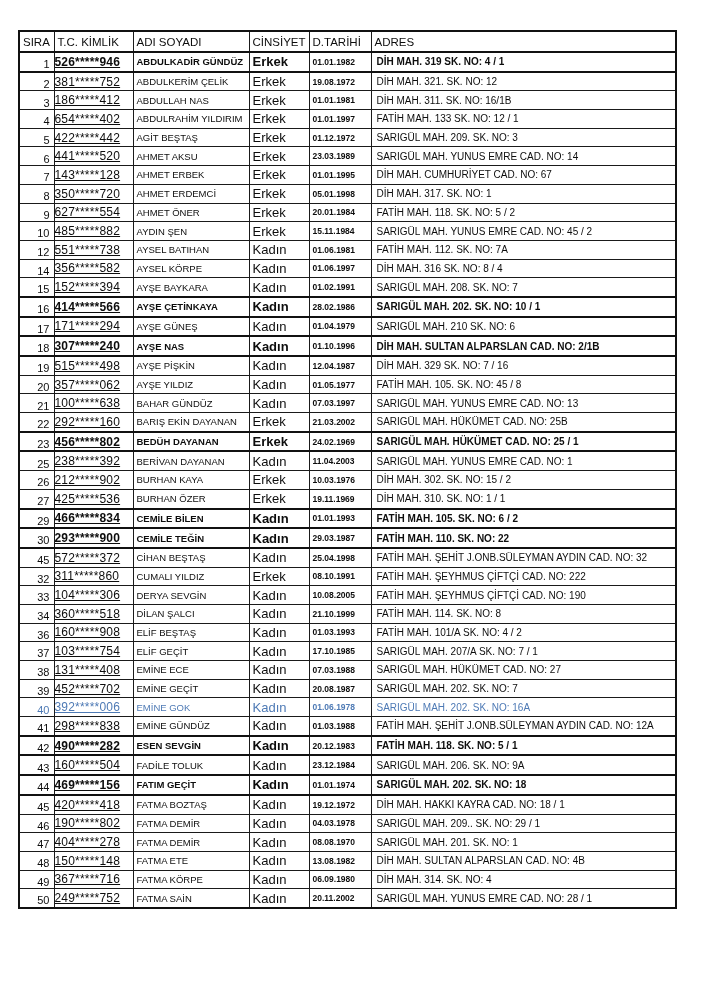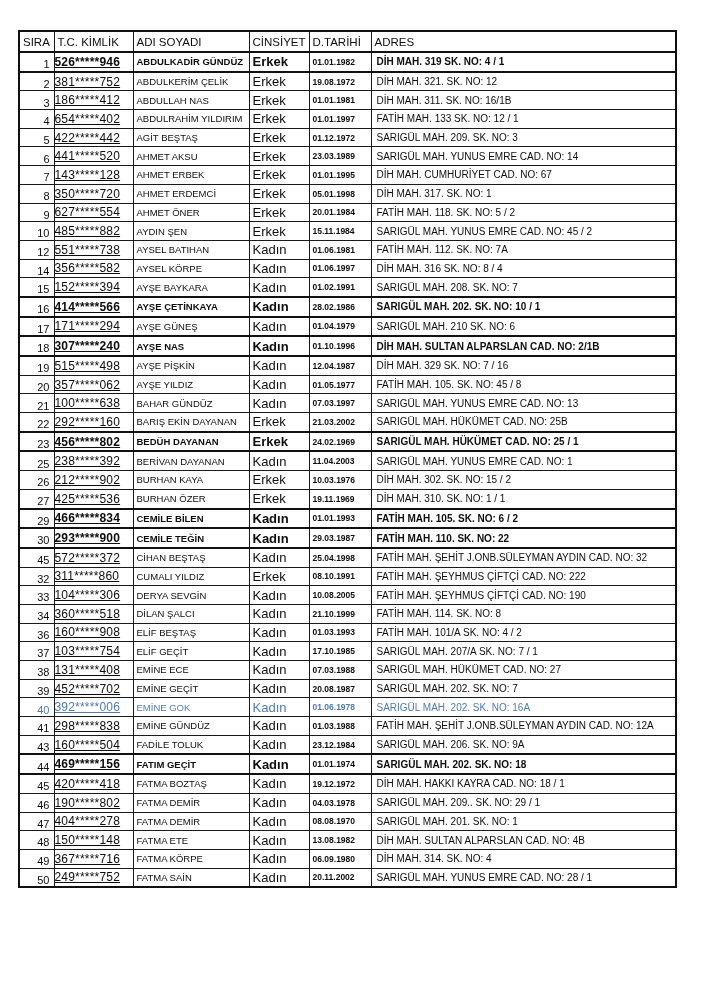--- a/index.html
+++ b/index.html
@@ -364,20 +364,28 @@
           <td class="c-addr">SARIGÜL MAH. 202. SK. NO: 16A</td>
         </tr>
         <tr>
           <td class="c-sira">41</td>
           <td class="c-tc">298*****838</td>
           <td class="c-name">EMİNE GÜNDÜZ</td>
           <td class="c-gender">Kadın</td>
           <td class="c-dob">01.03.1988</td>
           <td class="c-addr">FATİH MAH. ŞEHİT J.ONB.SÜLEYMAN AYDIN CAD. NO: 12A</td>
         </tr>
+        <tr class="bold">
+          <td class="c-sira">42</td>
+          <td class="c-tc">490*****282</td>
+          <td class="c-name">ESEN SEVGİN</td>
+          <td class="c-gender">Kadın</td>
+          <td class="c-dob">20.12.1983</td>
+          <td class="c-addr">FATİH MAH. 118. SK. NO: 5 / 1</td>
+        </tr>
         <tr>
           <td class="c-sira">43</td>
           <td class="c-tc">160*****504</td>
           <td class="c-name">FADİLE TOLUK</td>
           <td class="c-gender">Kadın</td>
           <td class="c-dob">23.12.1984</td>
           <td class="c-addr">SARIGÜL MAH. 206. SK. NO: 9A</td>
         </tr>
         <tr class="bold">
           <td class="c-sira">44</td>

